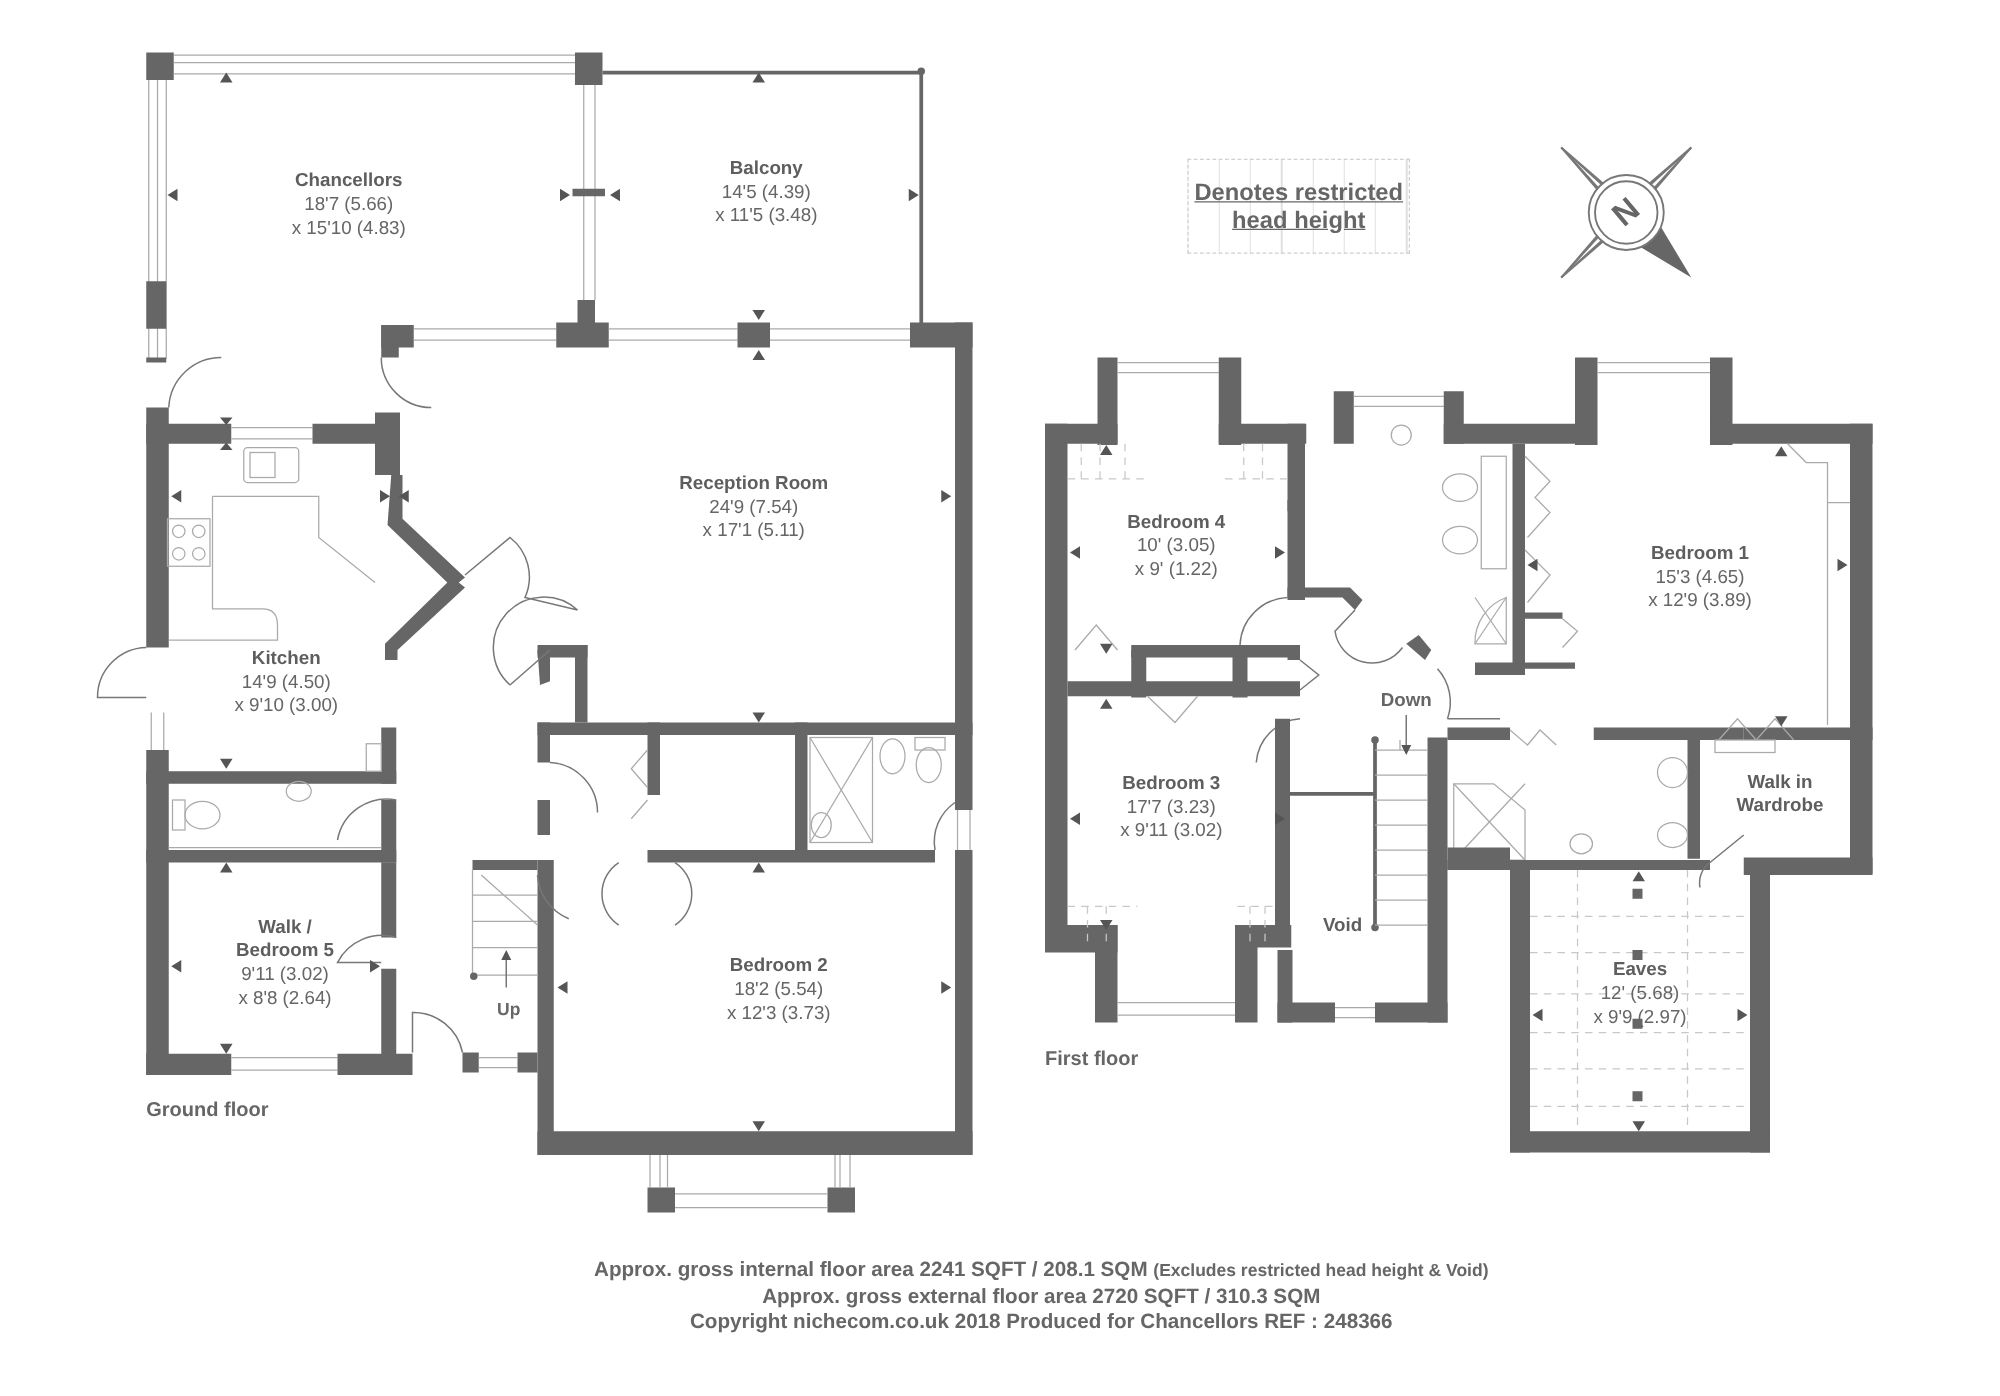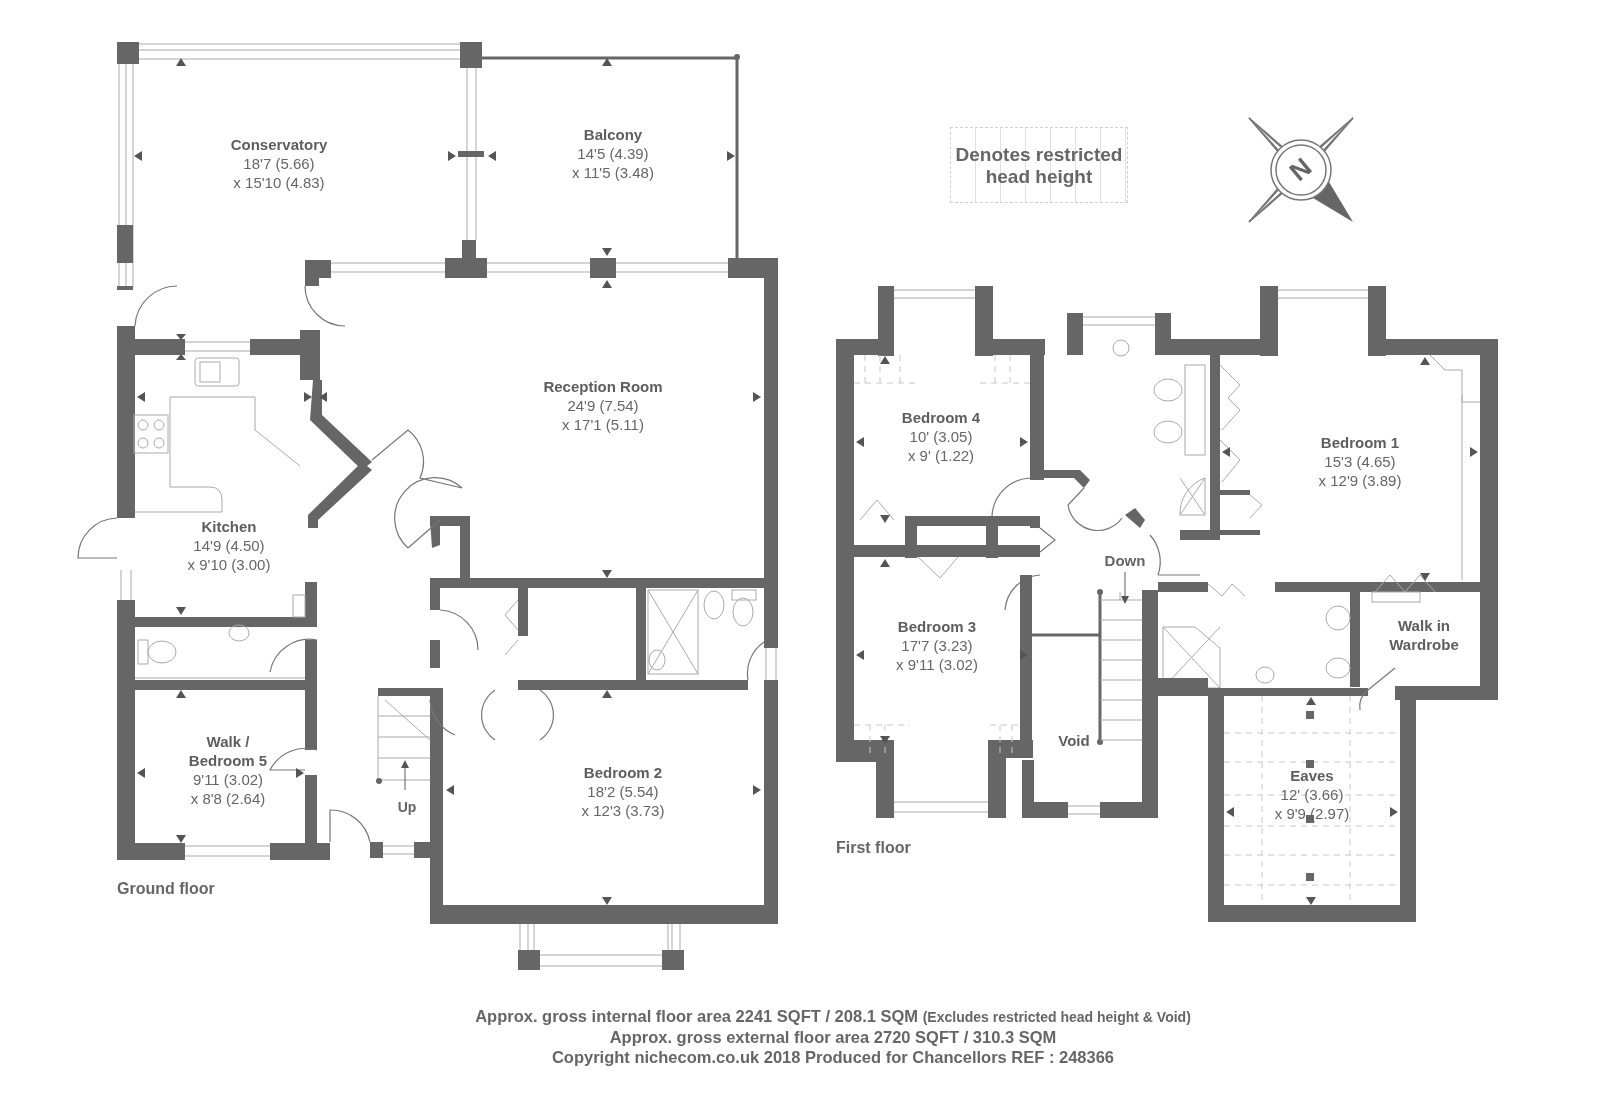--- a/index.html
+++ b/index.html
@@ -8,21 +8,21 @@
   .w{fill:#666666;}
   .ln{stroke:#777;stroke-width:1.2;fill:none;}
   .lnl{stroke:#aaa;stroke-width:1;fill:none;}
   .dash{stroke:#c8c8c8;stroke-width:1;fill:none;stroke-dasharray:6 5;}
   .tri{fill:#555;}
   .lbl{position:absolute;text-align:center;font-family:"Liberation Sans",sans-serif;color:#666;line-height:19px;font-size:15px;transform:translateX(-50%);white-space:nowrap;}
   .lbl .nm{font-weight:bold;font-size:15px;color:#5e5e5e;}
   .floor{position:absolute;font-weight:bold;font-size:16px;color:#666;}
   .legend{position:absolute;left:950px;top:127px;width:178px;height:76px;border:1px dashed #d0d0d0;
     background-image:repeating-linear-gradient(90deg,transparent 0 24px,#e0e0e0 24px 25px);
-    text-align:center;font-weight:bold;font-size:19px;color:#666;line-height:22px;padding-top:16px;box-sizing:border-box;}
+    text-align:center;font-weight:bold;font-size:19px;color:#666;line-height:22px;padding-top:16px;box-sizing:border-box;text-decoration:underline;}
   .footer{position:absolute;left:0;width:1600px;text-align:center;font-weight:bold;color:#666;font-size:16.5px;line-height:20px;padding-left:33px;}
   .footer .small{font-size:14px;}
 </style>
 </head>
 <body>
 
 <svg class="plan" width="1600" height="1117" viewBox="0 0 1600 1117">
 
   <g>
 
@@ -324,21 +324,21 @@
     <text x="0" y="8" text-anchor="middle" font-family="Liberation Sans, sans-serif" font-weight="bold" font-size="26" fill="#666" transform="rotate(-40)">N</text>
   </g>
 </svg>
 
 <div class="legend">
   <div>Denotes restricted</div>
   <div>head height</div>
 </div>
 
 <div class="lbl" style="left:279px;top:135px">
-  <div class="nm">Conservatory</div>
+  <div class="nm">Chancellors</div>
   <div>18'7 (5.66)</div>
   <div>x 15'10 (4.83)</div>
 </div>
 <div class="lbl" style="left:613px;top:125px">
   <div class="nm">Balcony</div>
   <div>14'5 (4.39)</div>
   <div>x 11'5 (3.48)</div>
 </div>
 <div class="lbl" style="left:603px;top:377px">
   <div class="nm">Reception Room</div>
@@ -378,21 +378,21 @@
   <div class="nm">Bedroom 3</div>
   <div>17'7 (3.23)</div>
   <div>x 9'11 (3.02)</div>
 </div>
 <div class="lbl" style="left:1424px;top:616px">
   <div class="nm">Walk in</div>
   <div class="nm">Wardrobe</div>
 </div>
 <div class="lbl" style="left:1312px;top:766px">
   <div class="nm">Eaves</div>
-  <div>12' (3.66)</div>
+  <div>12' (5.68)</div>
   <div>x 9'9 (2.97)</div>
 </div>
 <div class="lbl" style="left:1074px;top:731px">
   <div class="nm">Void</div>
 </div>
 <div class="lbl" style="left:1125px;top:551px;font-size:15px;font-weight:bold">Down</div>
 <div class="floor" style="left:836px;top:839px">First floor</div>
 
 <div class="footer" style="top:1006px">
   <span>Approx. gross internal floor area 2241 SQFT / 208.1 SQM</span>

